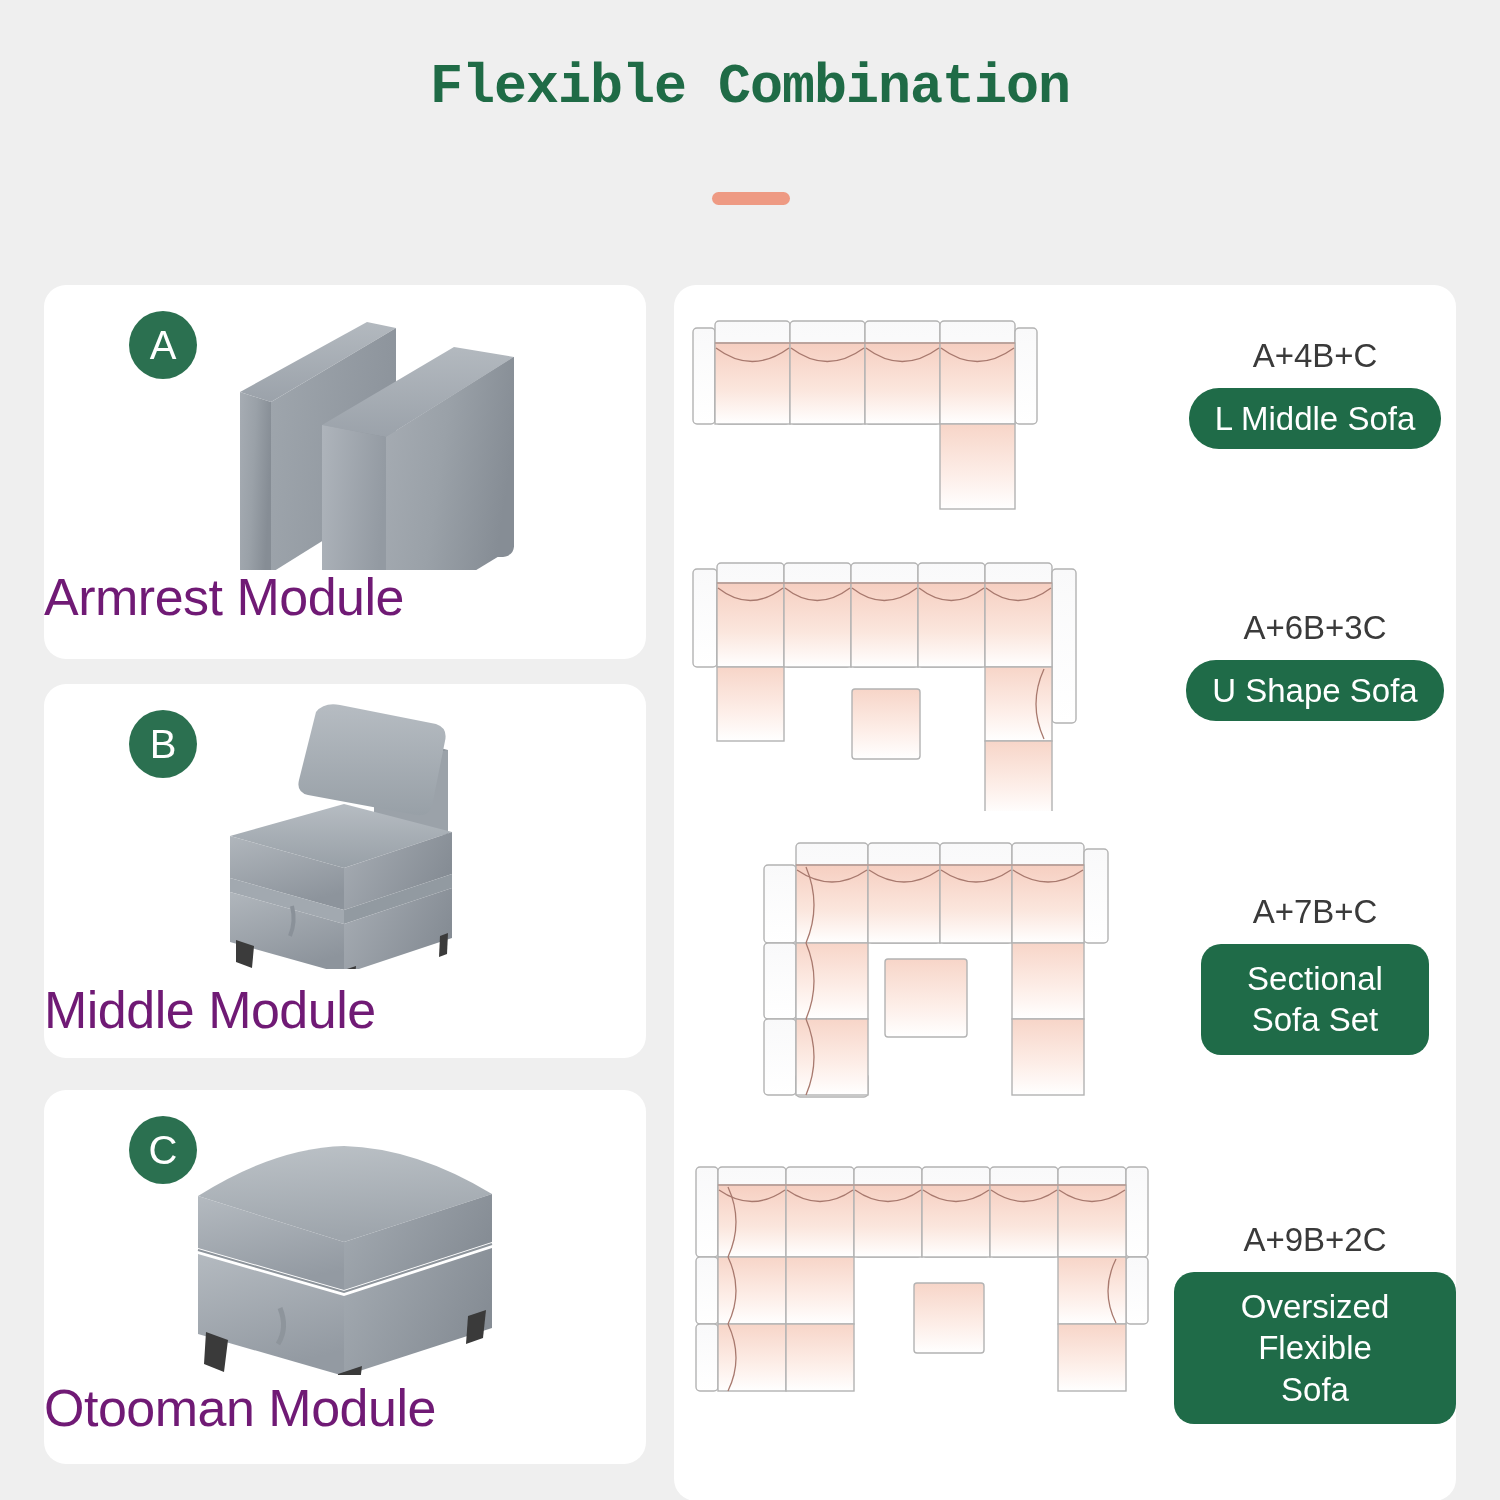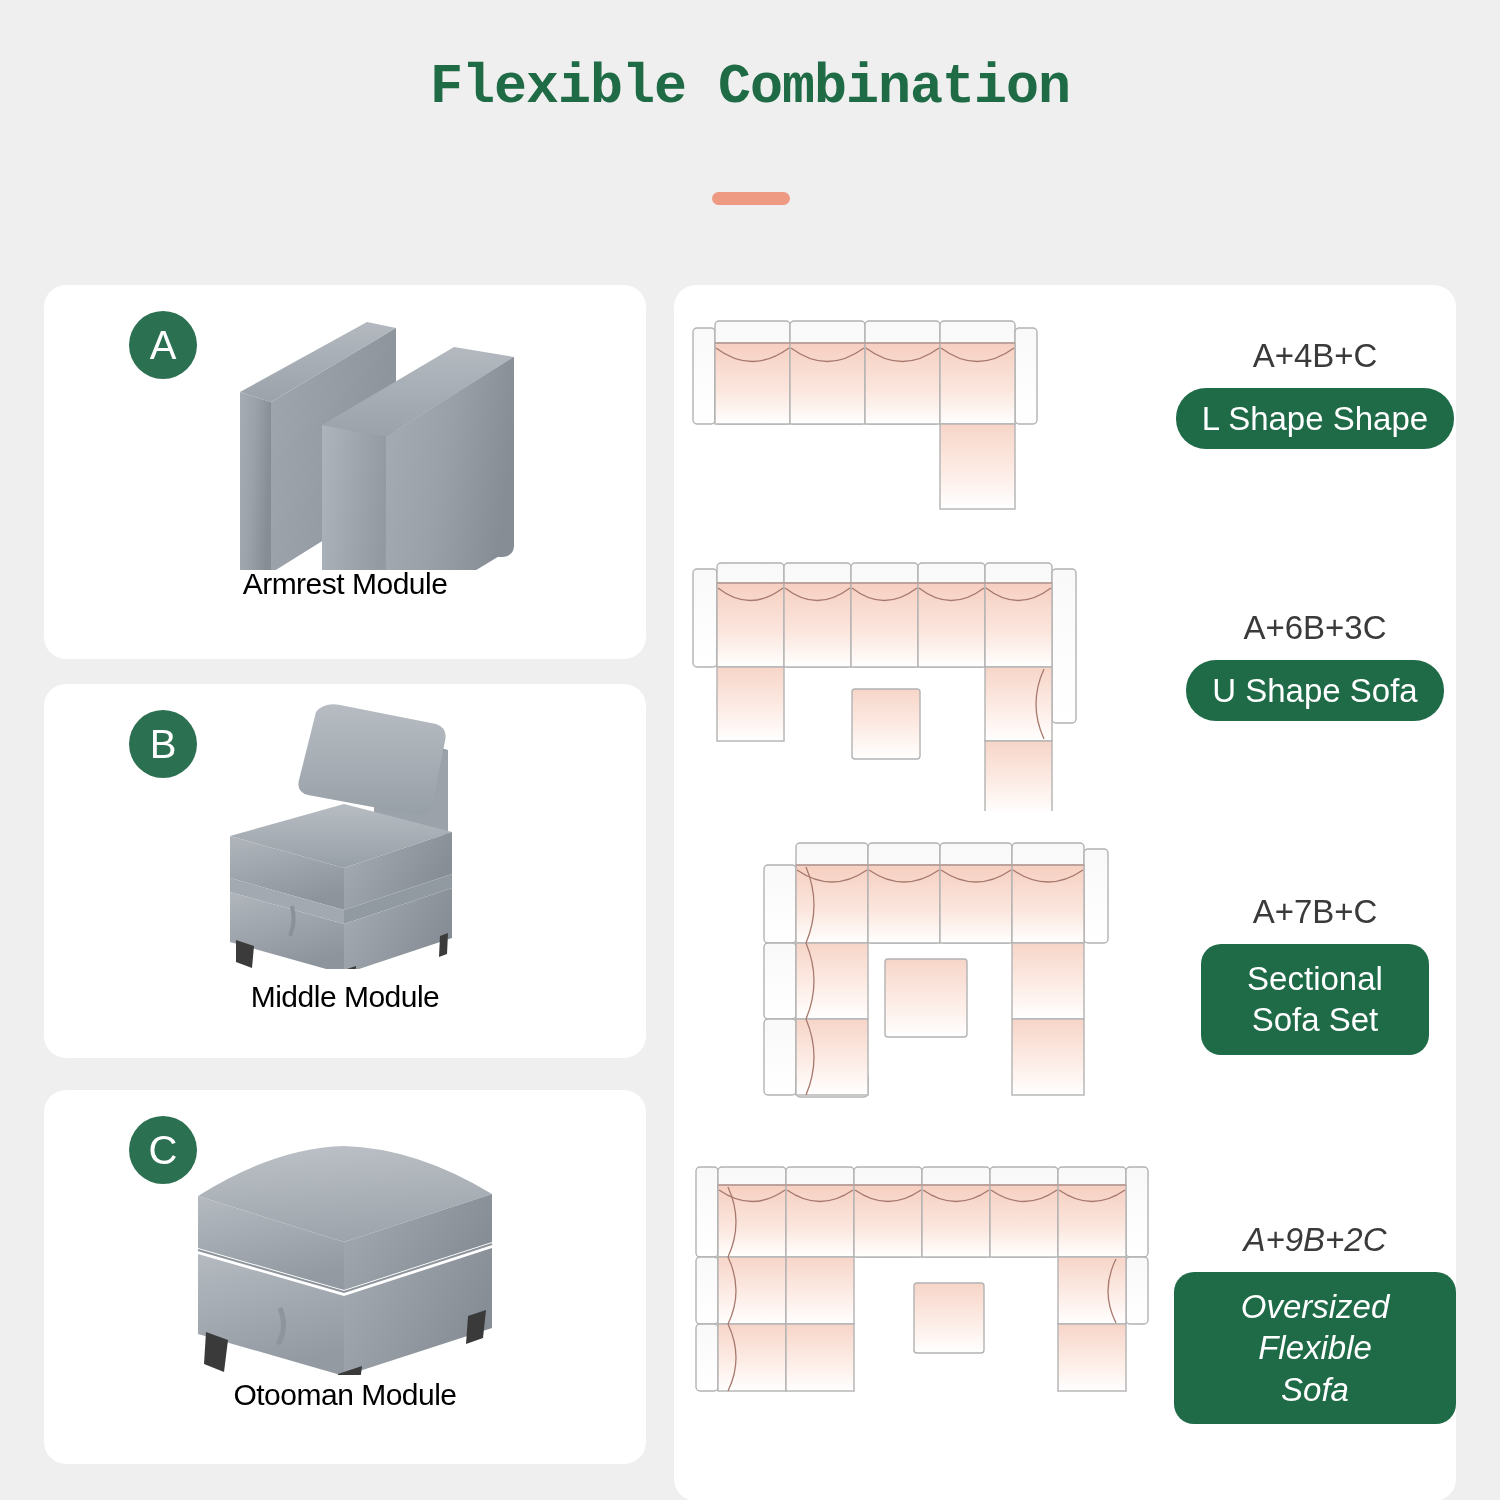--- a/index.html
+++ b/index.html
@@ -67,23 +67,23 @@
     font-size: 40px;
     line-height: 68px;
     text-align: center;
     font-weight: normal;
   }
 
   .module-label {
     position: absolute;
     left: 0;
     width: 602px;
-    text-align: center;
-    font-size: 30px;
-    color: #000000;
+    text-align: left;
+    font-size: 52px;
+    color: #701a75;
     letter-spacing: -0.5px;
   }
   #card-a .module-label { top: 282px; }
   #card-b .module-label { top: 296px; }
   #card-c .module-label { top: 288px; }
 
   .module-art {
     position: absolute;
     left: 0; top: 0;
     width: 602px; height: 285px;
@@ -91,21 +91,21 @@
 
   
   .combo-row {
     position: absolute;
     left: 0;
     width: 782px;
   }
   #combo-0 { top: 28px;  height: 258px; }
   #combo-1 { top: 276px; height: 270px; }
   #combo-2 { top: 556px; height: 300px; }
-  #combo-3 { top: 880px; height: 290px; font-style: italic; }
+  #combo-3 { top: 880px; height: 290px; }
 
   .combo-diagram {
     position: absolute;
     left: 18px;
     top: 0;
   }
   .combo-text {
     position: absolute;
     left: 500px;
     width: 282px;
@@ -317,21 +317,21 @@
         <path class="arc" d="M24 35 Q60 62 97 35"></path>
         <path class="arc" d="M99 35 Q135 62 172 35"></path>
         <path class="arc" d="M174 35 Q210 62 247 35"></path>
         <path class="arc" d="M249 35 Q285 62 322 35"></path>
 
         <rect class="mod-outline" x="248" y="111" width="75" height="85" fill="url(#seatG2)"></rect>
       </svg>
     </div>
     <div class="combo-text" style="top:24px">
       <div class="combo-code">A+4B+C</div>
-      <div class="combo-pill">L Shape Shape</div>
+      <div class="combo-pill">L Middle Sofa</div>
     </div>
   </div>
 
   <div class="combo-row" id="combo-1">
     <div class="combo-diagram">
       <svg width="470" height="250" viewBox="0 0 470 250">
 
         <rect class="mod-outline" x="1" y="8" width="24" height="98" rx="4" fill="url(#backG)"></rect>
 
         <rect class="mod-outline" x="25" y="2" width="67" height="104" rx="4" fill="url(#backG)"></rect>

